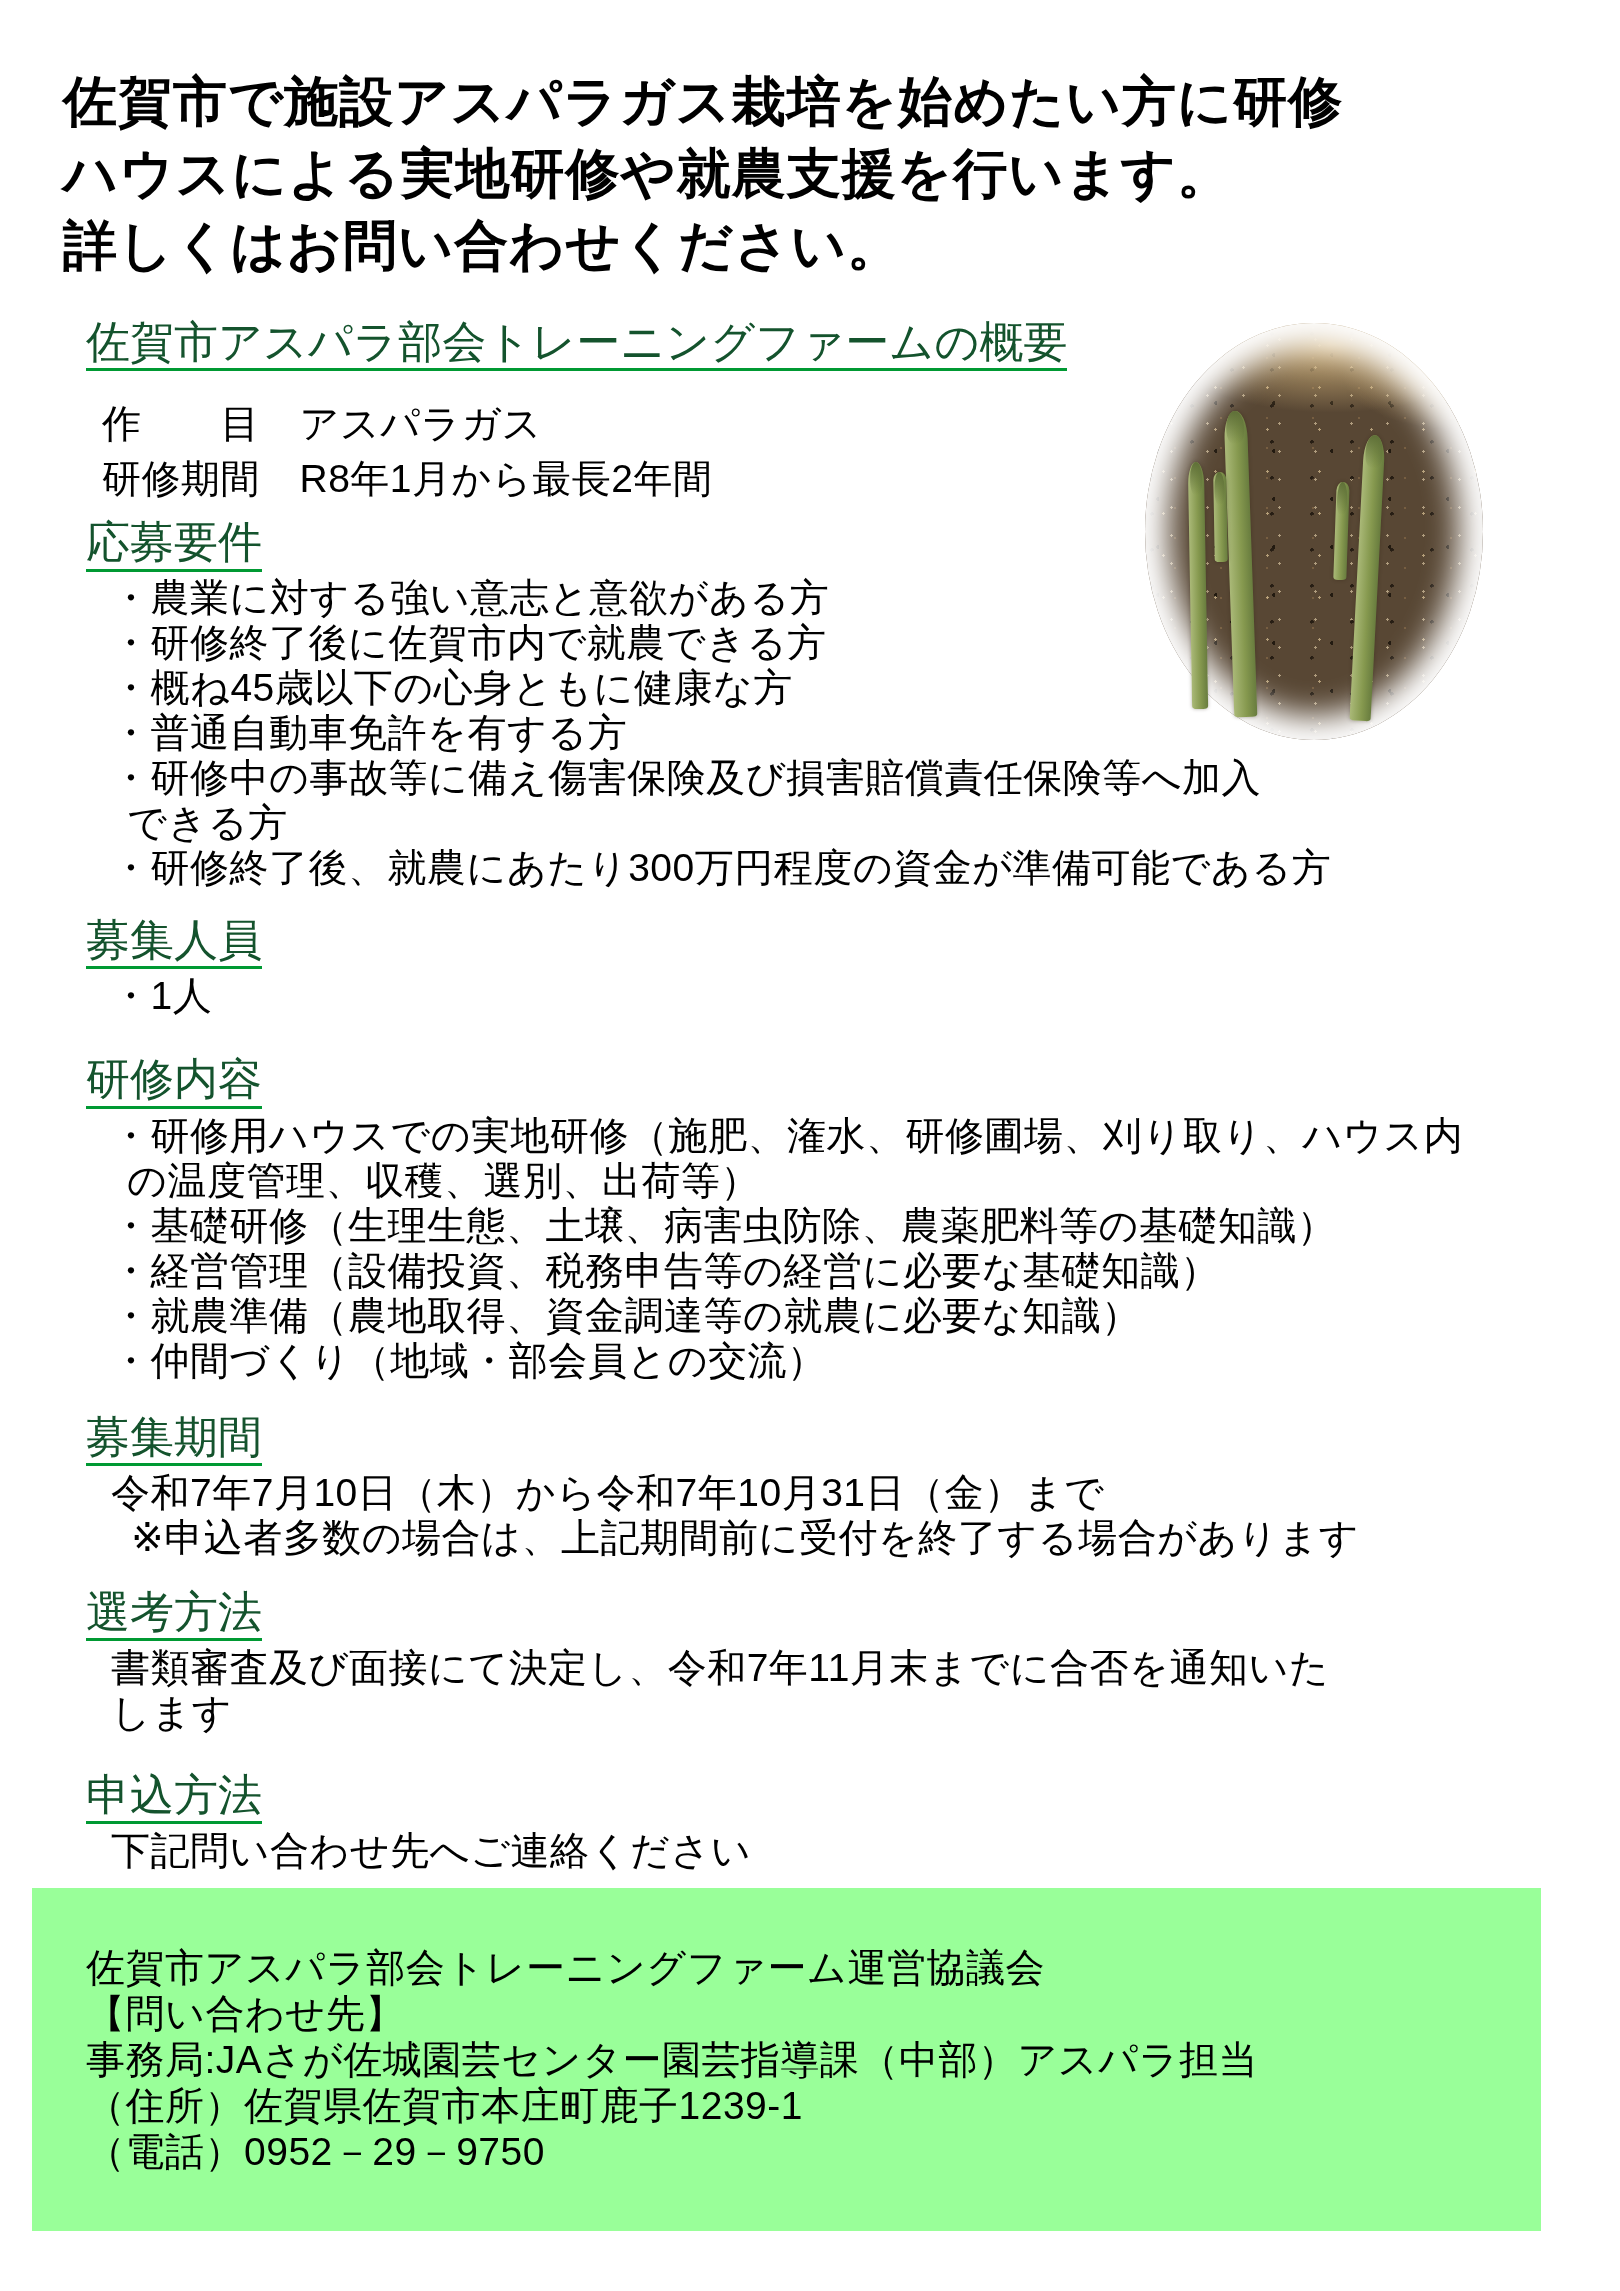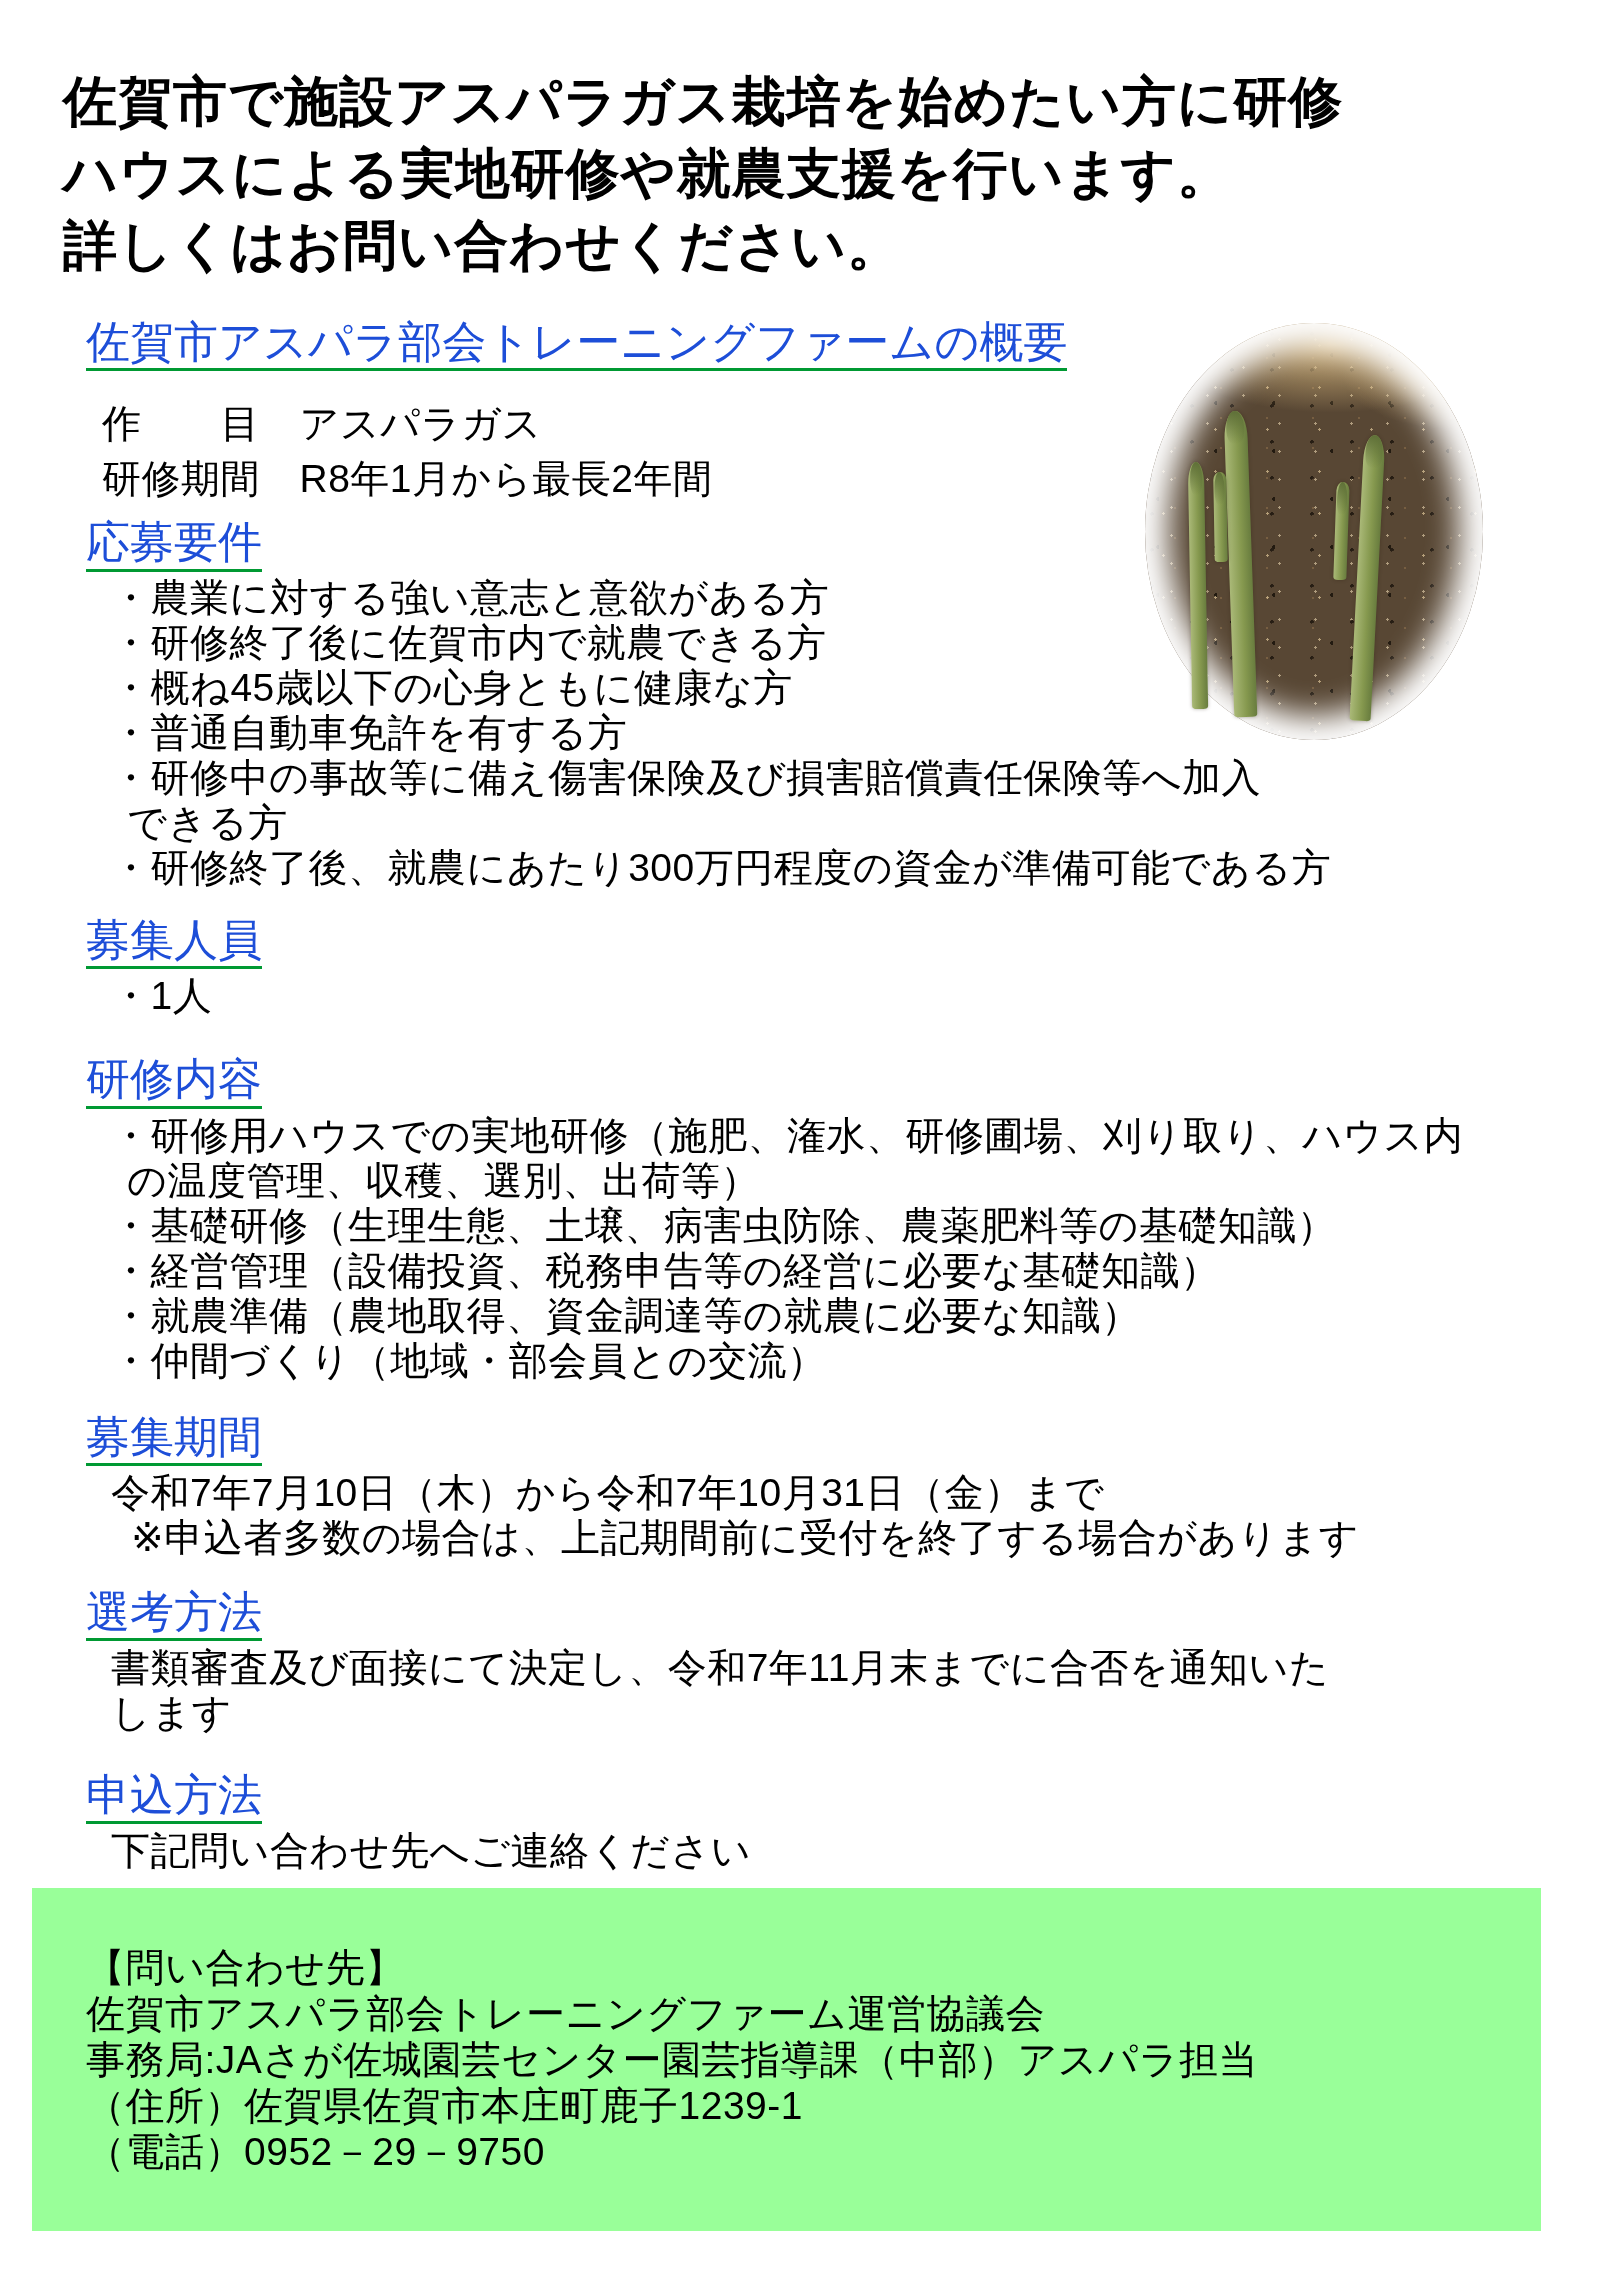--- a/index.html
+++ b/index.html
@@ -20,21 +20,21 @@
     font-size: 54px;
     font-weight: bold;
     line-height: 72px;
     letter-spacing: 1px;
   }
   
   .sec-head {
     margin-left: 86px;
     font-size: 44px;
     line-height: 1.1;
-    color: #1d4ed8;
+    color: #14532d;
   }
   .sec-head .u {
     display: inline-block;
     border-bottom: 3.9px solid #009933;
     padding-bottom: 2px;
   }
   
   .body-line {
     margin-left: 111px;
     font-size: 39px;
@@ -187,21 +187,21 @@
   </div>
 
   <div class="sec-head mt-apply">
     <span class="u">申込方法</span>
   </div>
   <div class="mt-lines">
     <div class="body-line">下記問い合わせ先へご連絡ください</div>
   </div>
 
   <div class="contact-box">
+    <div class="contact-line">佐賀市アスパラ部会トレーニングファーム運営協議会</div>
     <div class="contact-line">【問い合わせ先】</div>
-    <div class="contact-line">佐賀市アスパラ部会トレーニングファーム運営協議会</div>
     <div class="contact-line">事務局:JAさが佐城園芸センター園芸指導課（中部）アスパラ担当</div>
     <div class="contact-line">（住所）佐賀県佐賀市本庄町鹿子1239-1</div>
     <div class="contact-line">（電話）0952－29－9750</div>
   </div>
 
 </div>
 
 
 </body></html>

